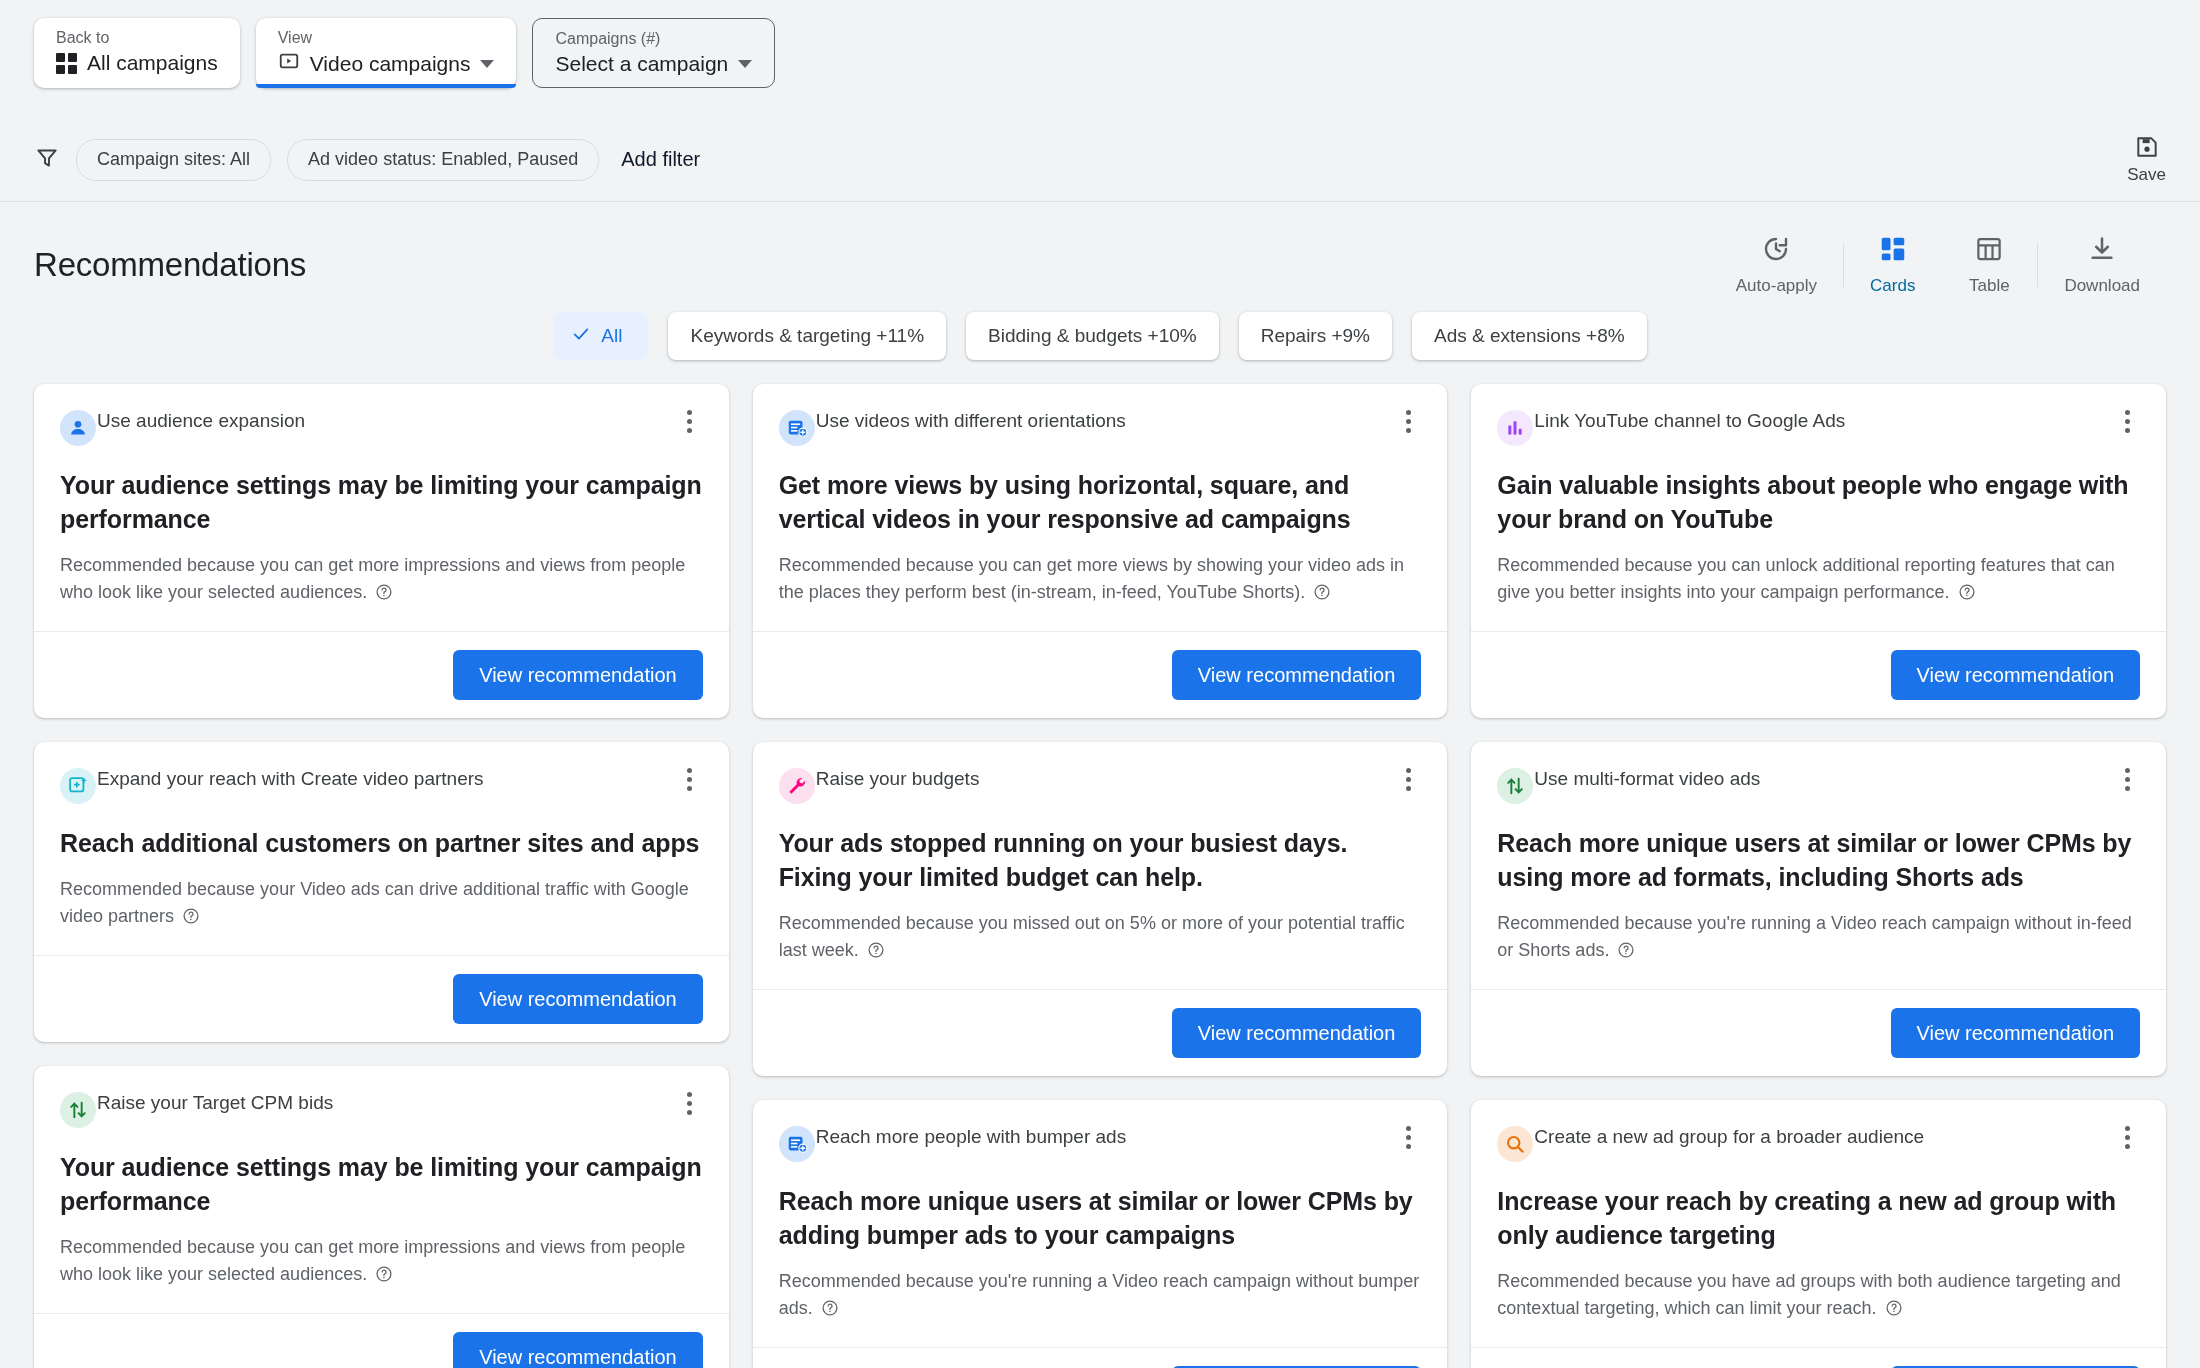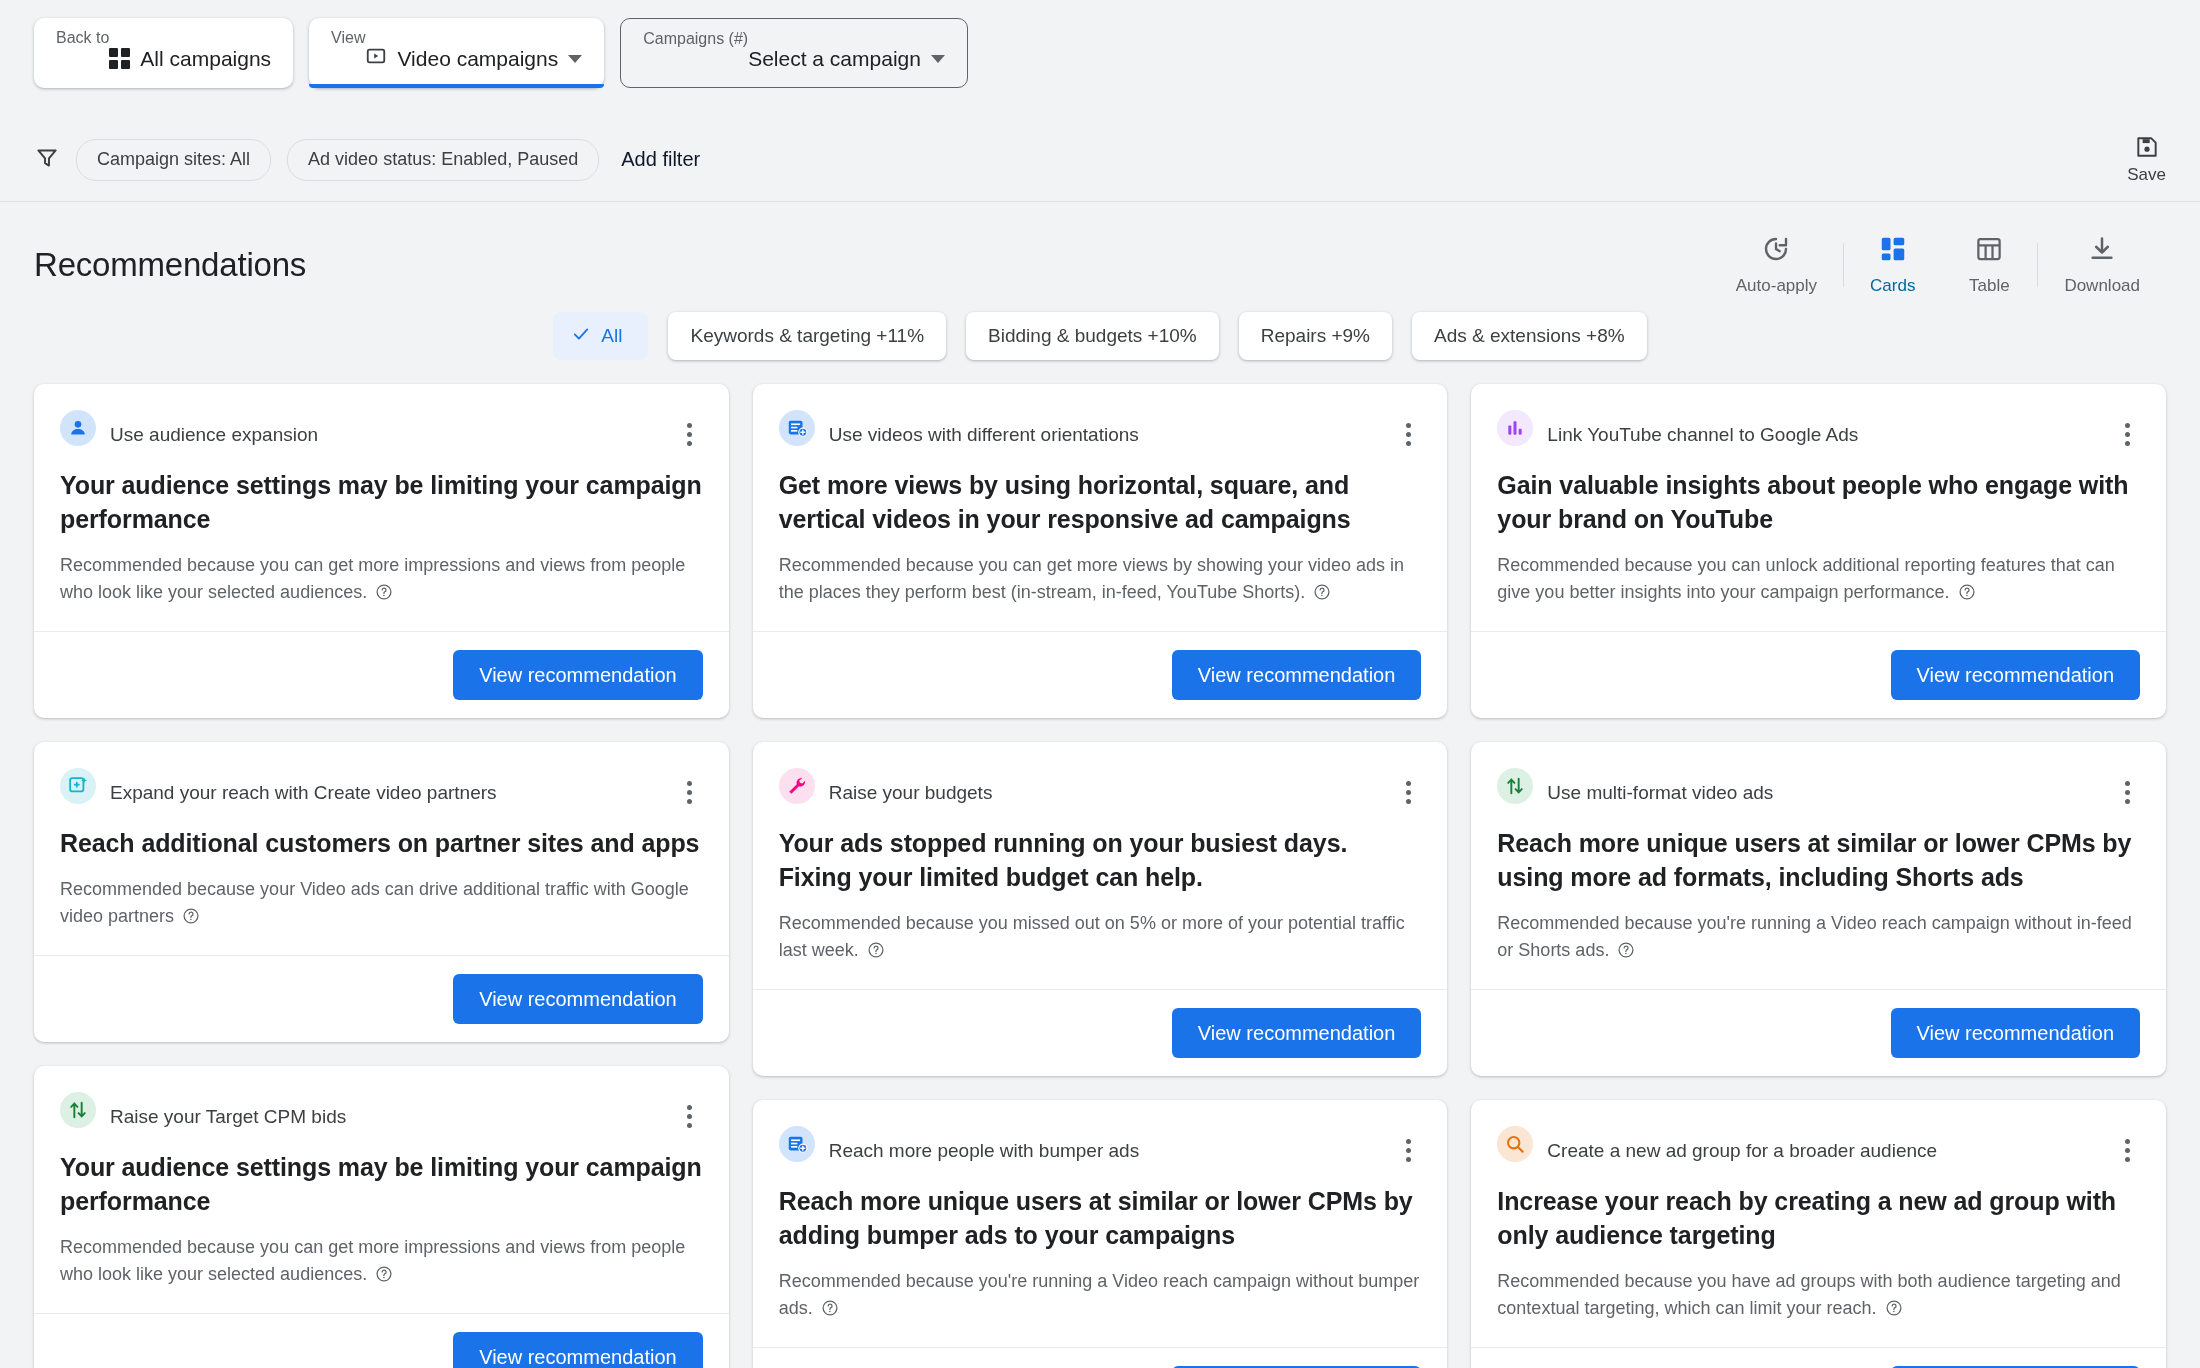--- a/index.html
+++ b/index.html
@@ -11,21 +11,21 @@
     overflow: hidden;
   }
 
   
   .topbar { height: 118px; background: #f1f3f4; padding: 18px 34px 0 34px; display: flex; gap: 16px; }
 
   .tb-chip {
     background: #fff; border-radius: 10px; height: 70px;
     padding: 11px 22px 0 22px; position: relative;
     box-shadow: 0 1px 2px rgba(60,64,67,.22), 0 1px 3px 1px rgba(60,64,67,.10);
-    display: flex; flex-direction: row; justify-content: flex-start;
+    display: flex; flex-direction: column; justify-content: flex-start;
     min-width: 150px;
   }
   .tb-chip.outlined { background: transparent; box-shadow: none; border: 1px solid #5f6368; }
   .tb-label { font-size: 16px; color: #5f6368; line-height: 18px; margin-bottom: 3px; white-space: nowrap; }
   .tb-val { font-size: 21px; color: #202124; line-height: 26px; display: flex; align-items: center; gap: 10px; white-space: nowrap; }
   .tb-underline { position: absolute; left: 0; right: 0; bottom: 0; height: 4px; background: #1a73e8; border-radius: 0 0 10px 10px; }
   .caret { width: 0; height: 0; border-left: 7px solid transparent; border-right: 7px solid transparent; border-top: 8px solid #5f6368; margin-left: auto; align-self: center; }
 
   .grid-icon { display: inline-grid; grid-template-columns: 9px 9px; grid-template-rows: 9px 9px; gap: 3px; }
   .grid-icon i { background: #202124; border-radius: 1px; display: block; }
@@ -65,21 +65,21 @@
 
   
   .columns { display: flex; gap: 24px; padding: 0 34px; align-items: flex-start; }
   .col { flex: 1 1 0; display: flex; flex-direction: column; gap: 24px; min-width: 0; }
 
   .card {
     background: #fff; border-radius: 10px; overflow: hidden;
     box-shadow: 0 1px 2px rgba(60,64,67,.20), 0 1px 3px 1px rgba(60,64,67,.08);
   }
   .card-body { padding: 26px 26px 22px 26px; }
-  .card-head { display: flex; align-items: flex-end; gap: 14px; margin-bottom: 22px; }
+  .card-head { display: flex; align-items: flex-start; gap: 1px; margin-bottom: 22px; }
   .chip-icon {
     width: 36px; height: 36px; border-radius: 50%;
     display: flex; align-items: center; justify-content: center; flex-shrink: 0;
   }
   .cat-label { font-size: 19px; color: #3c4043; white-space: nowrap; overflow: hidden; text-overflow: ellipsis; }
   .kebab { margin-left: auto; width: 26px; display: flex; flex-direction: column; align-items: center; gap: 4px; flex-shrink: 0; }
   .kebab i { width: 5px; height: 5px; border-radius: 50%; background: #5f6368; display: block; }
 
   .headline { font-size: 25px; font-weight: 700; line-height: 34px; color: #202124; margin-bottom: 16px; letter-spacing: -.1px; }
   .desc { font-size: 18px; line-height: 27px; color: #5f6368; }

